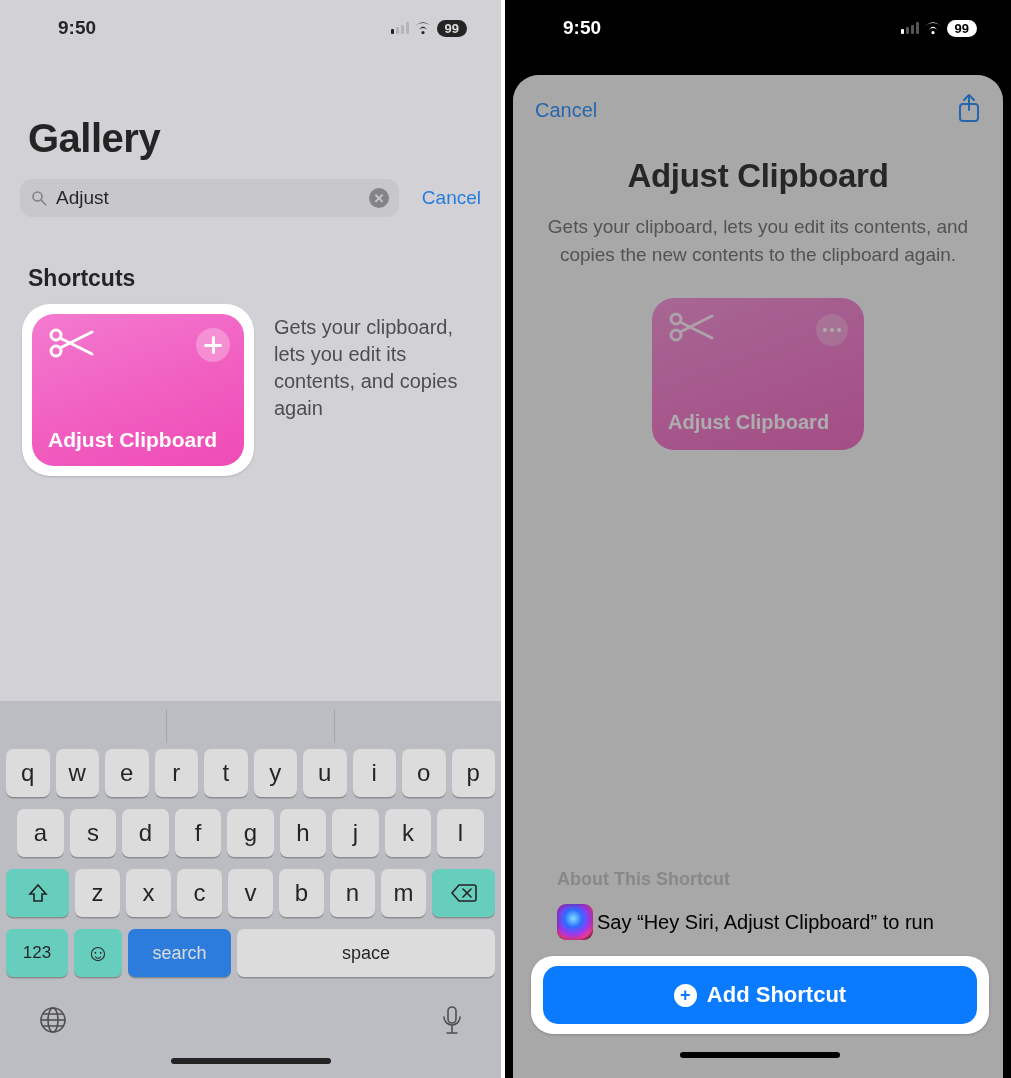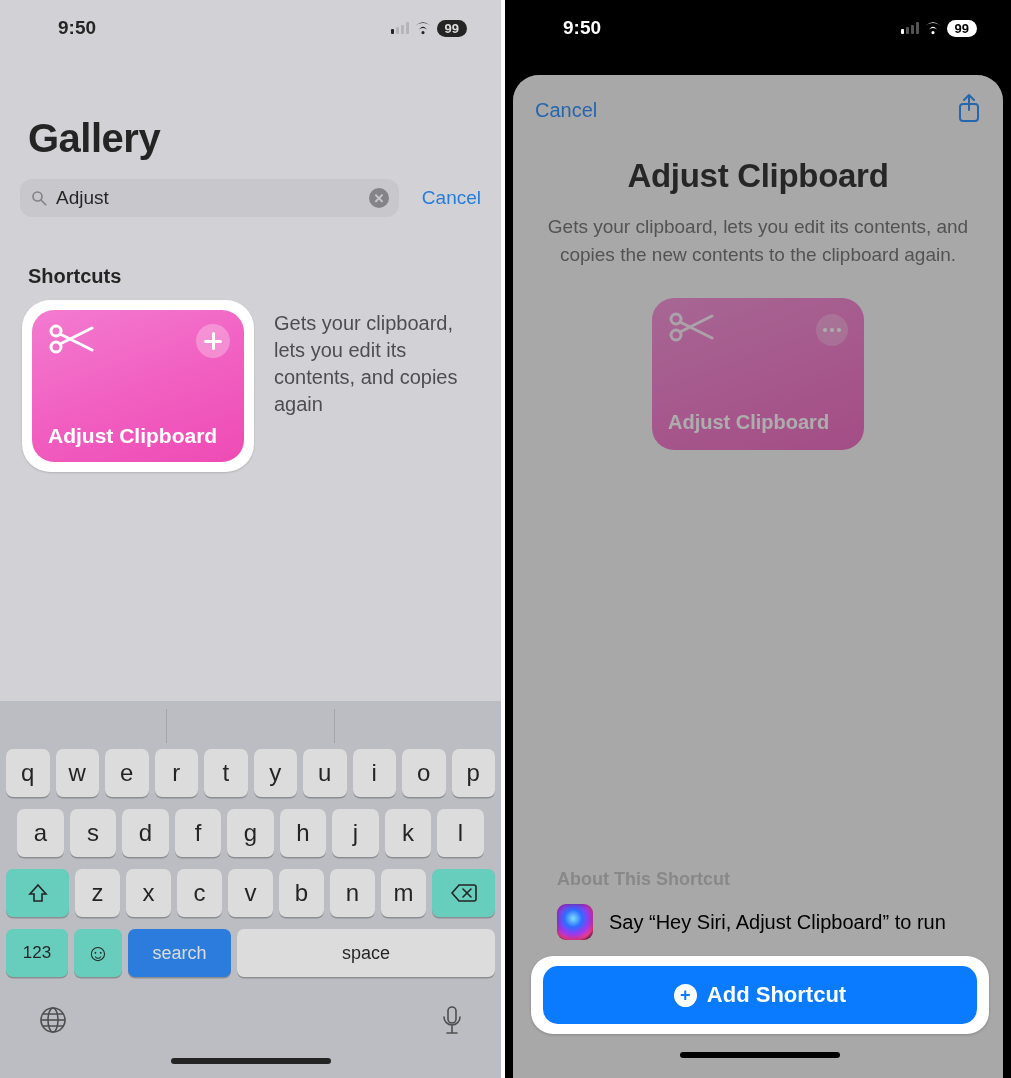--- a/index.html
+++ b/index.html
@@ -20,21 +20,21 @@
   .wifi-svg { width:20px; height:14px; }
 
   .page-title { font-size:40px; font-weight:800; letter-spacing:-0.5px; padding:60px 28px 18px; }
   .search-row { display:flex; align-items:center; gap:23px; padding:0 20px; }
   .search-field { flex:1; display:flex; align-items:center; background:#e4e4e9; border-radius:12px; padding:8px 10px; gap:8px; }
   .search-field .mag { width:18px; height:18px; color:#848489; }
   .search-field input { border:none; background:transparent; font-size:19px; outline:none; flex:1; color:#000; }
   .clear-btn { width:20px; height:20px; border-radius:50%; background:#86868b; color:#e4e4e9; display:flex; align-items:center; justify-content:center; font-size:13px; font-weight:800; }
   .cancel-link { color:#007aff; font-size:19px; }
 
-  .section-h { font-size:20px; font-weight:700; padding:48px 28px 12px; }
+  .section-h { font-size:23px; font-weight:700; padding:48px 28px 12px; }
   .result-row { display:flex; gap:20px; padding:0 22px; align-items:flex-start; }
   .card-outer { border-radius:28px; background:#fff; padding:10px; box-shadow:0 1px 2px rgba(0,0,0,0.15); position:relative; z-index:5; }
   .card { width:212px; height:152px; border-radius:22px; background:linear-gradient(160deg,#f37bd0 0%,#f15ec0 55%,#ee4bb5 100%); position:relative; color:#fff; }
   .card .scissors { position:absolute; top:14px; left:16px; }
   .card .plus { position:absolute; top:14px; right:14px; width:34px; height:34px; border-radius:50%; background:rgba(255,255,255,0.28); display:flex; align-items:center; justify-content:center; }
   .card .plus::before,.card .plus::after { content:""; position:absolute; background:#fff; border-radius:2px; }
   .card .plus::before { width:18px; height:3px; }
   .card .plus::after { width:3px; height:18px; }
   .card .label { position:absolute; left:16px; bottom:14px; font-size:21px; font-weight:600; }
   .result-desc { flex:1; font-size:20px; color:#3a3a3c; line-height:1.35; padding-top:10px; }
@@ -67,21 +67,21 @@
   .share-icn { color:#007aff; }
   .title-lg { text-align:center; font-size:33px; font-weight:800; padding:30px 10px 18px; letter-spacing:-0.3px;}
   .subtitle { text-align:center; color:#555; font-size:19px; padding:0 30px; line-height:1.45; }
   .card2-wrap { display:flex; justify-content:center; padding-top:30px; }
   .card2 { width:212px; height:152px; border-radius:22px; background:linear-gradient(160deg,#f37bd0 0%,#f15ec0 55%,#ee4bb5 100%); position:relative; color:#fff; }
   .card2 .scissors{ position:absolute; top:14px; left:16px; opacity:0.85;}
   .card2 .dots{ position:absolute; top:16px; right:16px; width:32px; height:32px; border-radius:50%; background:rgba(255,255,255,0.28); display:flex; align-items:center; justify-content:center; gap:3px;}
   .card2 .dots span{ width:4px;height:4px;background:#fff;border-radius:50%;}
   .card2 .label{ position:absolute; left:16px; bottom:16px; font-size:20px; font-weight:600;}
   .about-h { color:#888; font-size:18px; font-weight:600; padding:0 26px 14px; }
-  .siri-row { display:flex; align-items:center; gap:16px; padding:0 26px; font-size:20px; }
+  .siri-row { display:flex; align-items:center; gap:4px; padding:0 26px; font-size:20px; }
   .siri-ball { width:36px;height:36px;border-radius:9px; background:radial-gradient(circle at 45% 40%, #7be0ff 0%, #2e6bff 30%, #a038ef 55%, #ff3e8f 75%, #1c1330 95%); box-shadow:inset 0 0 6px rgba(0,0,0,0.4);}
   .bottom-zone{ position:absolute; left:4px; right:0; bottom:0; padding:0 14px 20px; z-index:6;}
   .bottom-zone .about-wrap{ position:relative; z-index:0; margin-bottom:16px;}
   .add-outer{ background:#fff; border-radius:22px; padding:10px 12px; position:relative; z-index:6; box-shadow:0 1px 3px rgba(0,0,0,0.2);}
   .add-btn{ width:100%; height:58px; background:#0a7aff; color:#fff; border:none; border-radius:15px; font-size:22px; font-weight:700; display:flex; align-items:center; justify-content:center; gap:10px; }
   .add-btn .circ{ width:23px;height:23px; border-radius:50%; background:#fff; color:#0a7aff; display:flex;align-items:center;justify-content:center; font-weight:900; font-size:18px; line-height:1;}
   .home-ind-r { width:160px; height:6px; background:#000; border-radius:4px; margin:18px auto 0; }
 </style>
 </head>
 <body>

